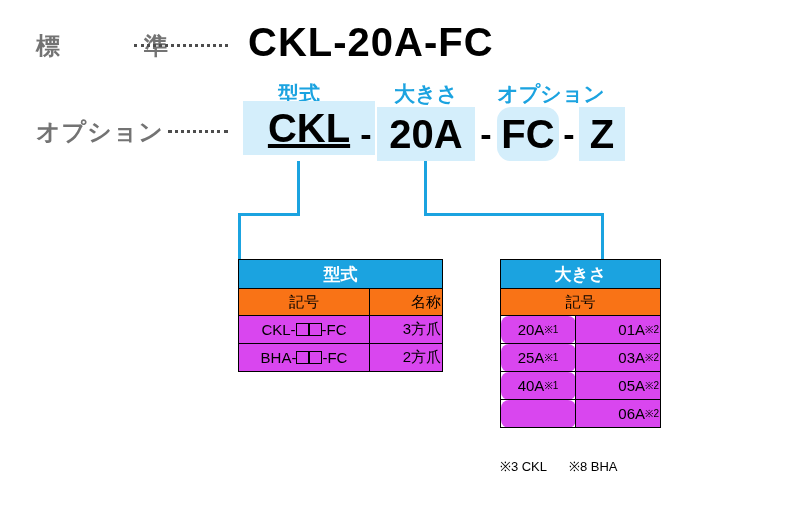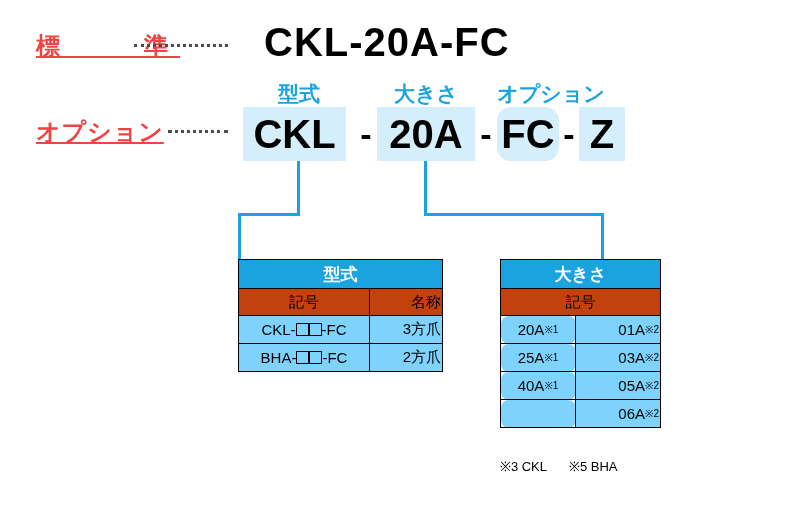--- a/index.html
+++ b/index.html
@@ -12,45 +12,44 @@
     height: 526px;
     position: relative;
     font-family: "Liberation Sans", sans-serif;
     color: #000000;
     overflow: hidden;
   }
   .abs { position: absolute; }
 
   
   .row-label {
-    color: #ef4444;
-    font-weight: bold;
-    white-space: nowrap;
-    text-decoration: underline;
+    color: #737373;
+    font-weight: bold;
+    white-space: nowrap;
   }
   #label-standard {
     left: 36px; top: 30px;
     font-size: 24px;
     letter-spacing: 12px;
   }
   #label-option {
     left: 36px; top: 116px;
     font-size: 24px;
     letter-spacing: 1px;
   }
   .dash-line {
     border-top: 3px dotted #4d4d4d;
     height: 0;
   }
   #dash-1 { left: 134px; top: 44px; width: 94px; }
   #dash-2 { left: 168px; top: 130px; width: 60px; }
 
   
   #standard-code {
-    left: 264px; top: 20px;
+    left: 248px; top: 20px;
     font-size: 40px;
     font-weight: bold;
     letter-spacing: 1px;
     text-align: center;
   }
 
   
   .opt-box {
     background: #d4eefb;
     font-size: 40px;
@@ -59,21 +58,21 @@
     line-height: 54px;
     height: 54px;
   }
   .opt-dash {
     font-size: 34px;
     font-weight: bold;
     line-height: 54px;
     height: 54px;
     text-align: center;
   }
-  #opt-ckl  { left: 243px; top: 107px; width: 103px; }
+  #opt-ckl  { left: 243px; top: 101px; width: 132px; text-decoration: underline; }
   #opt-d1   { left: 355px; top: 107px; width: 22px; }
   #opt-20a  { left: 377px; top: 107px; width: 98px; }
   #opt-d2   { left: 475px; top: 107px; width: 22px; }
   #opt-fc   { left: 497px; top: 107px; width: 62px; border-radius: 14px; }
   #opt-d3   { left: 559px; top: 107px; width: 20px; }
   #opt-z    { left: 579px; top: 107px; width: 46px; }
 
   
   .callout-title {
     color: #1ba3e0;
@@ -112,27 +111,27 @@
     white-space: nowrap;
   }
   .tbl-head {
     background: #1ba3e0;
     color: #ffffff;
     font-weight: bold;
     font-size: 17px;
     height: 26px;
   }
   .tbl-sub {
-    background: #c2410c;
+    background: #f97316;
     font-size: 15px;
     height: 24px;
     margin-left: 12px;
   }
   .tbl-cell {
-    background: #7dd3fc;
+    background: #d946ef;
     height: 25px;
   }
 
   
   #table-katashiki { left: 238px; top: 259px; }
   #table-katashiki td.col-a { width: 128px; }
   #table-katashiki td.col-b { width: 70px; text-align: right; }
   .dashed-right { border-right: 1px dashed #000000 !important; }
   .box-glyph {
     display: inline-block;
@@ -230,14 +229,14 @@
     <td class="tbl-cell col-b"><span>05A</span><span class="sup">※2</span></td>
   </tr>
   <tr>
     <td class="tbl-cell col-a"><span></span><span class="sup"></span></td>
     <td class="tbl-cell col-b"><span>06A</span><span class="sup">※2</span></td>
   </tr>
 </tbody>
   </table>
 
 <div class="abs" id="footnotes">
-  <span>※3  CKL</span><span class="fn-gap"></span><span>※5  BHA</span>
+  <span>※3  CKL</span><span class="fn-gap"></span><span>※8  BHA</span>
 </div>
 
 </body></html>

